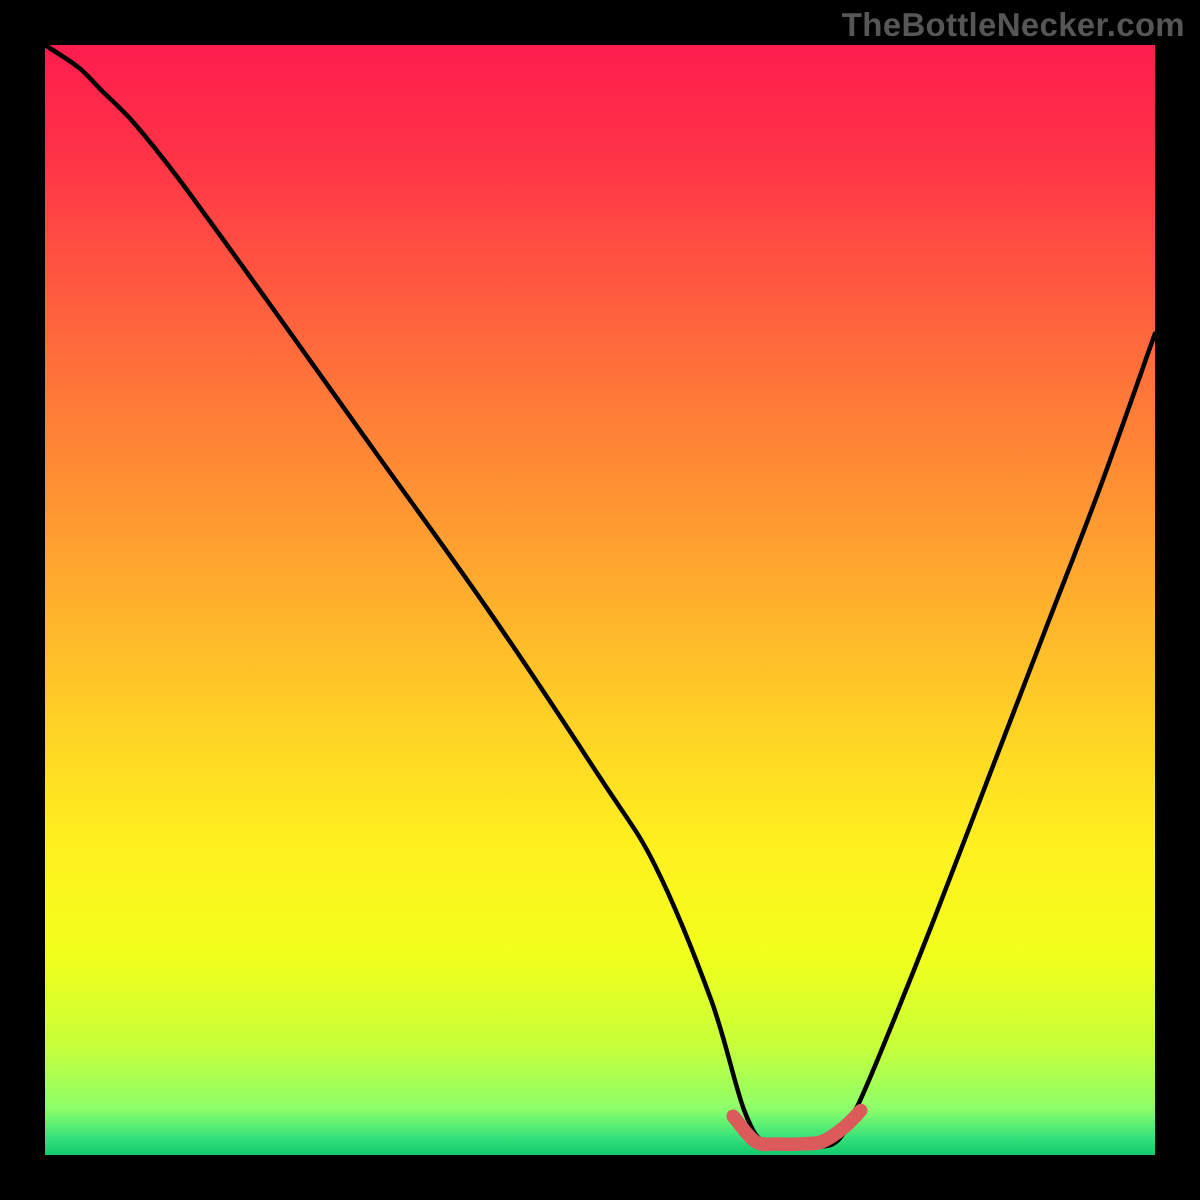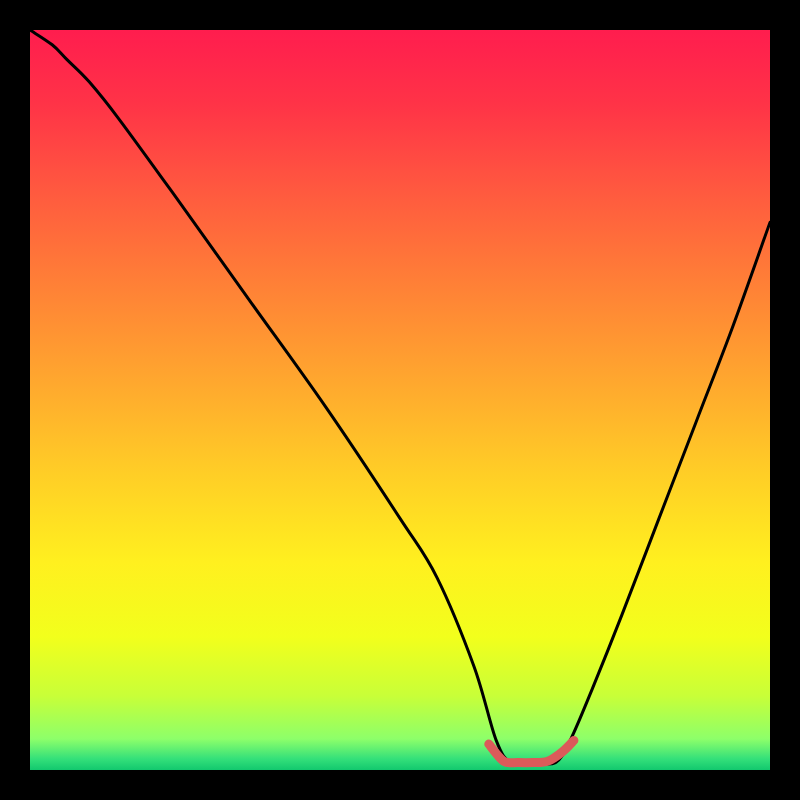--- a/index.html
+++ b/index.html
@@ -40,20 +40,21 @@
   svg {
     position: absolute;
     left: 0;
     top: 0;
   }
 </style>
 </head>
 <body>
 
 <div class="frame">
+  <div class="watermark">TheBottleNecker.com</div>
   <div class="plot">
     <svg id="svg" width="740" height="740" viewBox="0 0 740 740">
       <defs>
         <linearGradient id="bg-grad" x1="0" y1="0" x2="0" y2="1">
             <stop offset="0%" stop-color="#ff1d4e"></stop>
             <stop offset="10%" stop-color="#ff3347"></stop>
             <stop offset="22%" stop-color="#ff5a3f"></stop>
             <stop offset="35%" stop-color="#ff8236"></stop>
             <stop offset="48%" stop-color="#ffa92e"></stop>
             <stop offset="60%" stop-color="#ffce26"></stop>

